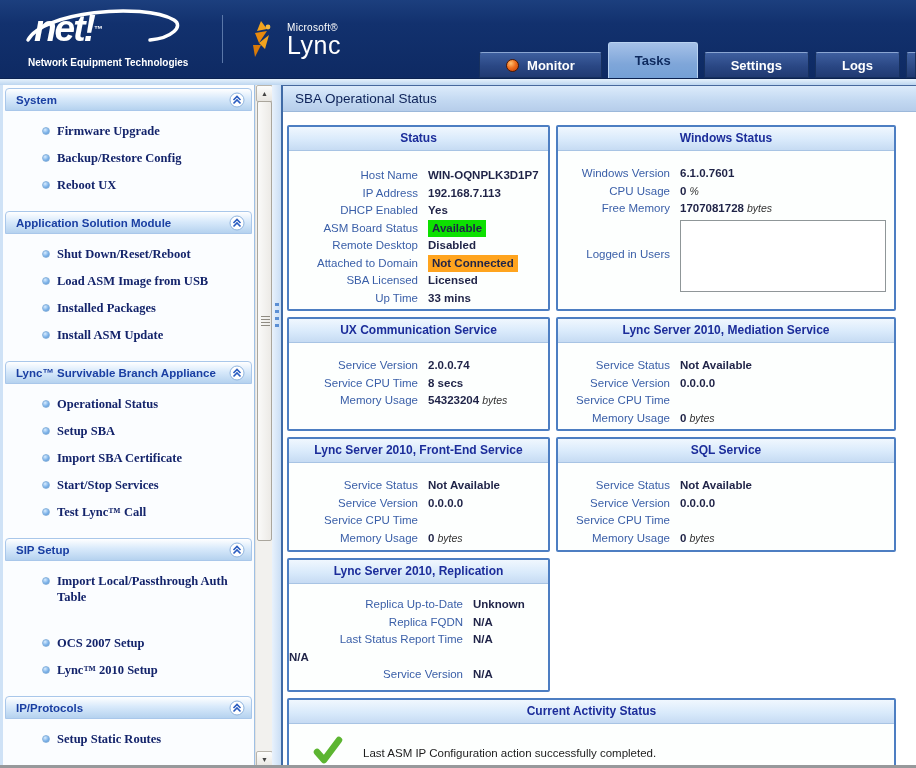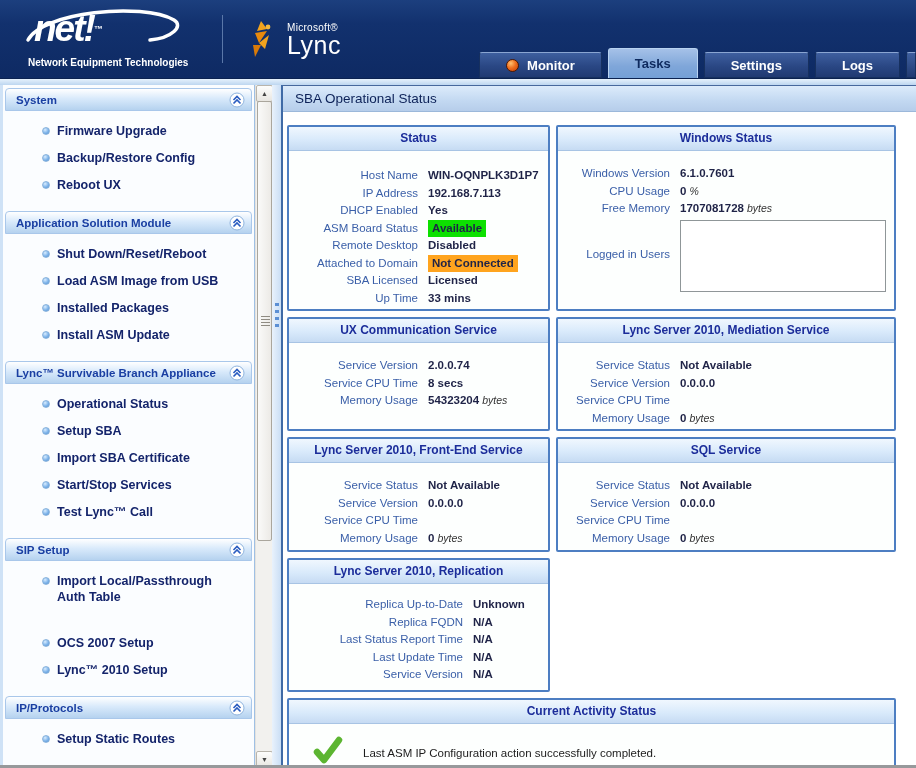--- a/index.html
+++ b/index.html
@@ -26,21 +26,21 @@
   
   .tabs { position:absolute; right:0; bottom:0; display:flex; align-items:flex-end; }
   .tab {
     height:26px; display:flex; align-items:center; justify-content:center; gap:8px;
     padding:0 26px; margin-right:6px; cursor:pointer;
     background:linear-gradient(180deg,#3e5f9f 0%,#2a4784 55%,#203a72 100%);
     border:1px solid #16305f; border-top:1px solid #8aa5d2; border-radius:3px 3px 0 0;
     color:#fff; font-size:13px; font-weight:bold;
   }
   .tab.active {
-    height:30px; background:linear-gradient(180deg,#a5c1e8 0%,#7fa6d9 60%,#74a0d6 100%);
+    height:36px; background:linear-gradient(180deg,#a5c1e8 0%,#7fa6d9 60%,#74a0d6 100%);
     border:1px solid #b8d2f0; border-bottom:none; color:#0e2a5e;
   }
   .tab-led {
     width:13px; height:13px; border-radius:50%;
     background:radial-gradient(circle at 35% 30%, #ffc070 0%, #f07020 45%, #c23a00 100%);
     border:1px solid #501800;
   }
   .tab-stub { width:10px; height:26px; margin-right:0;
     background:linear-gradient(180deg,#3e5f9f,#203a72); border:1px solid #16305f; border-top:1px solid #8aa5d2; border-radius:3px 0 0 0; }
   .substrip { height:7px; background:linear-gradient(180deg,#e6f1fc,#bdd6f0); border-top:1px solid #0b2250; }
@@ -55,21 +55,21 @@
   .side-header {
     position:relative; height:23px; line-height:22px; padding:0 26px 0 10px;
     background:linear-gradient(180deg,#ffffff 0%,#d9eafb 45%,#b5d2ef 100%);
     border:1px solid #a9c7ea; border-radius:4px 4px 0 0;
     color:#1a3fa2; font-size:11.5px; font-weight:bold; cursor:pointer;
   }
   .collapse-icon { position:absolute; right:6px; top:3px; width:16px; height:16px; }
   .side-items { padding:12px 4px 10px 0; }
   .side-item {
     position:relative; padding:0 6px 0 52px; margin-bottom:11px; line-height:16px;
-    color:#14246b; font-size:12.5px; font-weight:bold; cursor:pointer;
+    color:#14246b; font-size:12.5px; font-weight:bold; cursor:pointer;font-family:Liberation Serif, serif;
   }
   .side-item:last-child { margin-bottom:6px; }
   .bullet {
     position:absolute; left:37px; top:4px; width:8px; height:8px; border-radius:50%;
     background:radial-gradient(circle at 35% 30%, #d8edff 0%, #7fb4ea 55%, #4e8ed0 100%);
     border:1px solid #8ab4dd;
   }
   
   .vscroll { width:17px; background:#f2f1ee; border-left:1px solid #e4e2de; position:relative; }
   .sb-btn {
@@ -411,21 +411,20 @@
               </div>
               <div class="prow">
                 <span class="prow-label">Replica FQDN</span>
                 <span class="prow-value">N/A</span>
               </div>
               <div class="prow">
                 <span class="prow-label">Last Status Report Time</span>
                 <span class="prow-value">N/A</span>
               </div>
               <div class="prow">
-                <span class="prow-label">Last Update Time</span>
                 <span class="prow-value">N/A</span>
               </div>
               <div class="prow">
                 <span class="prow-label">Service Version</span>
                 <span class="prow-value">N/A</span>
               </div>
             </div>
           </section>
           <section class="panel panel-activity">
             <div class="panel-header">Current Activity Status</div>

